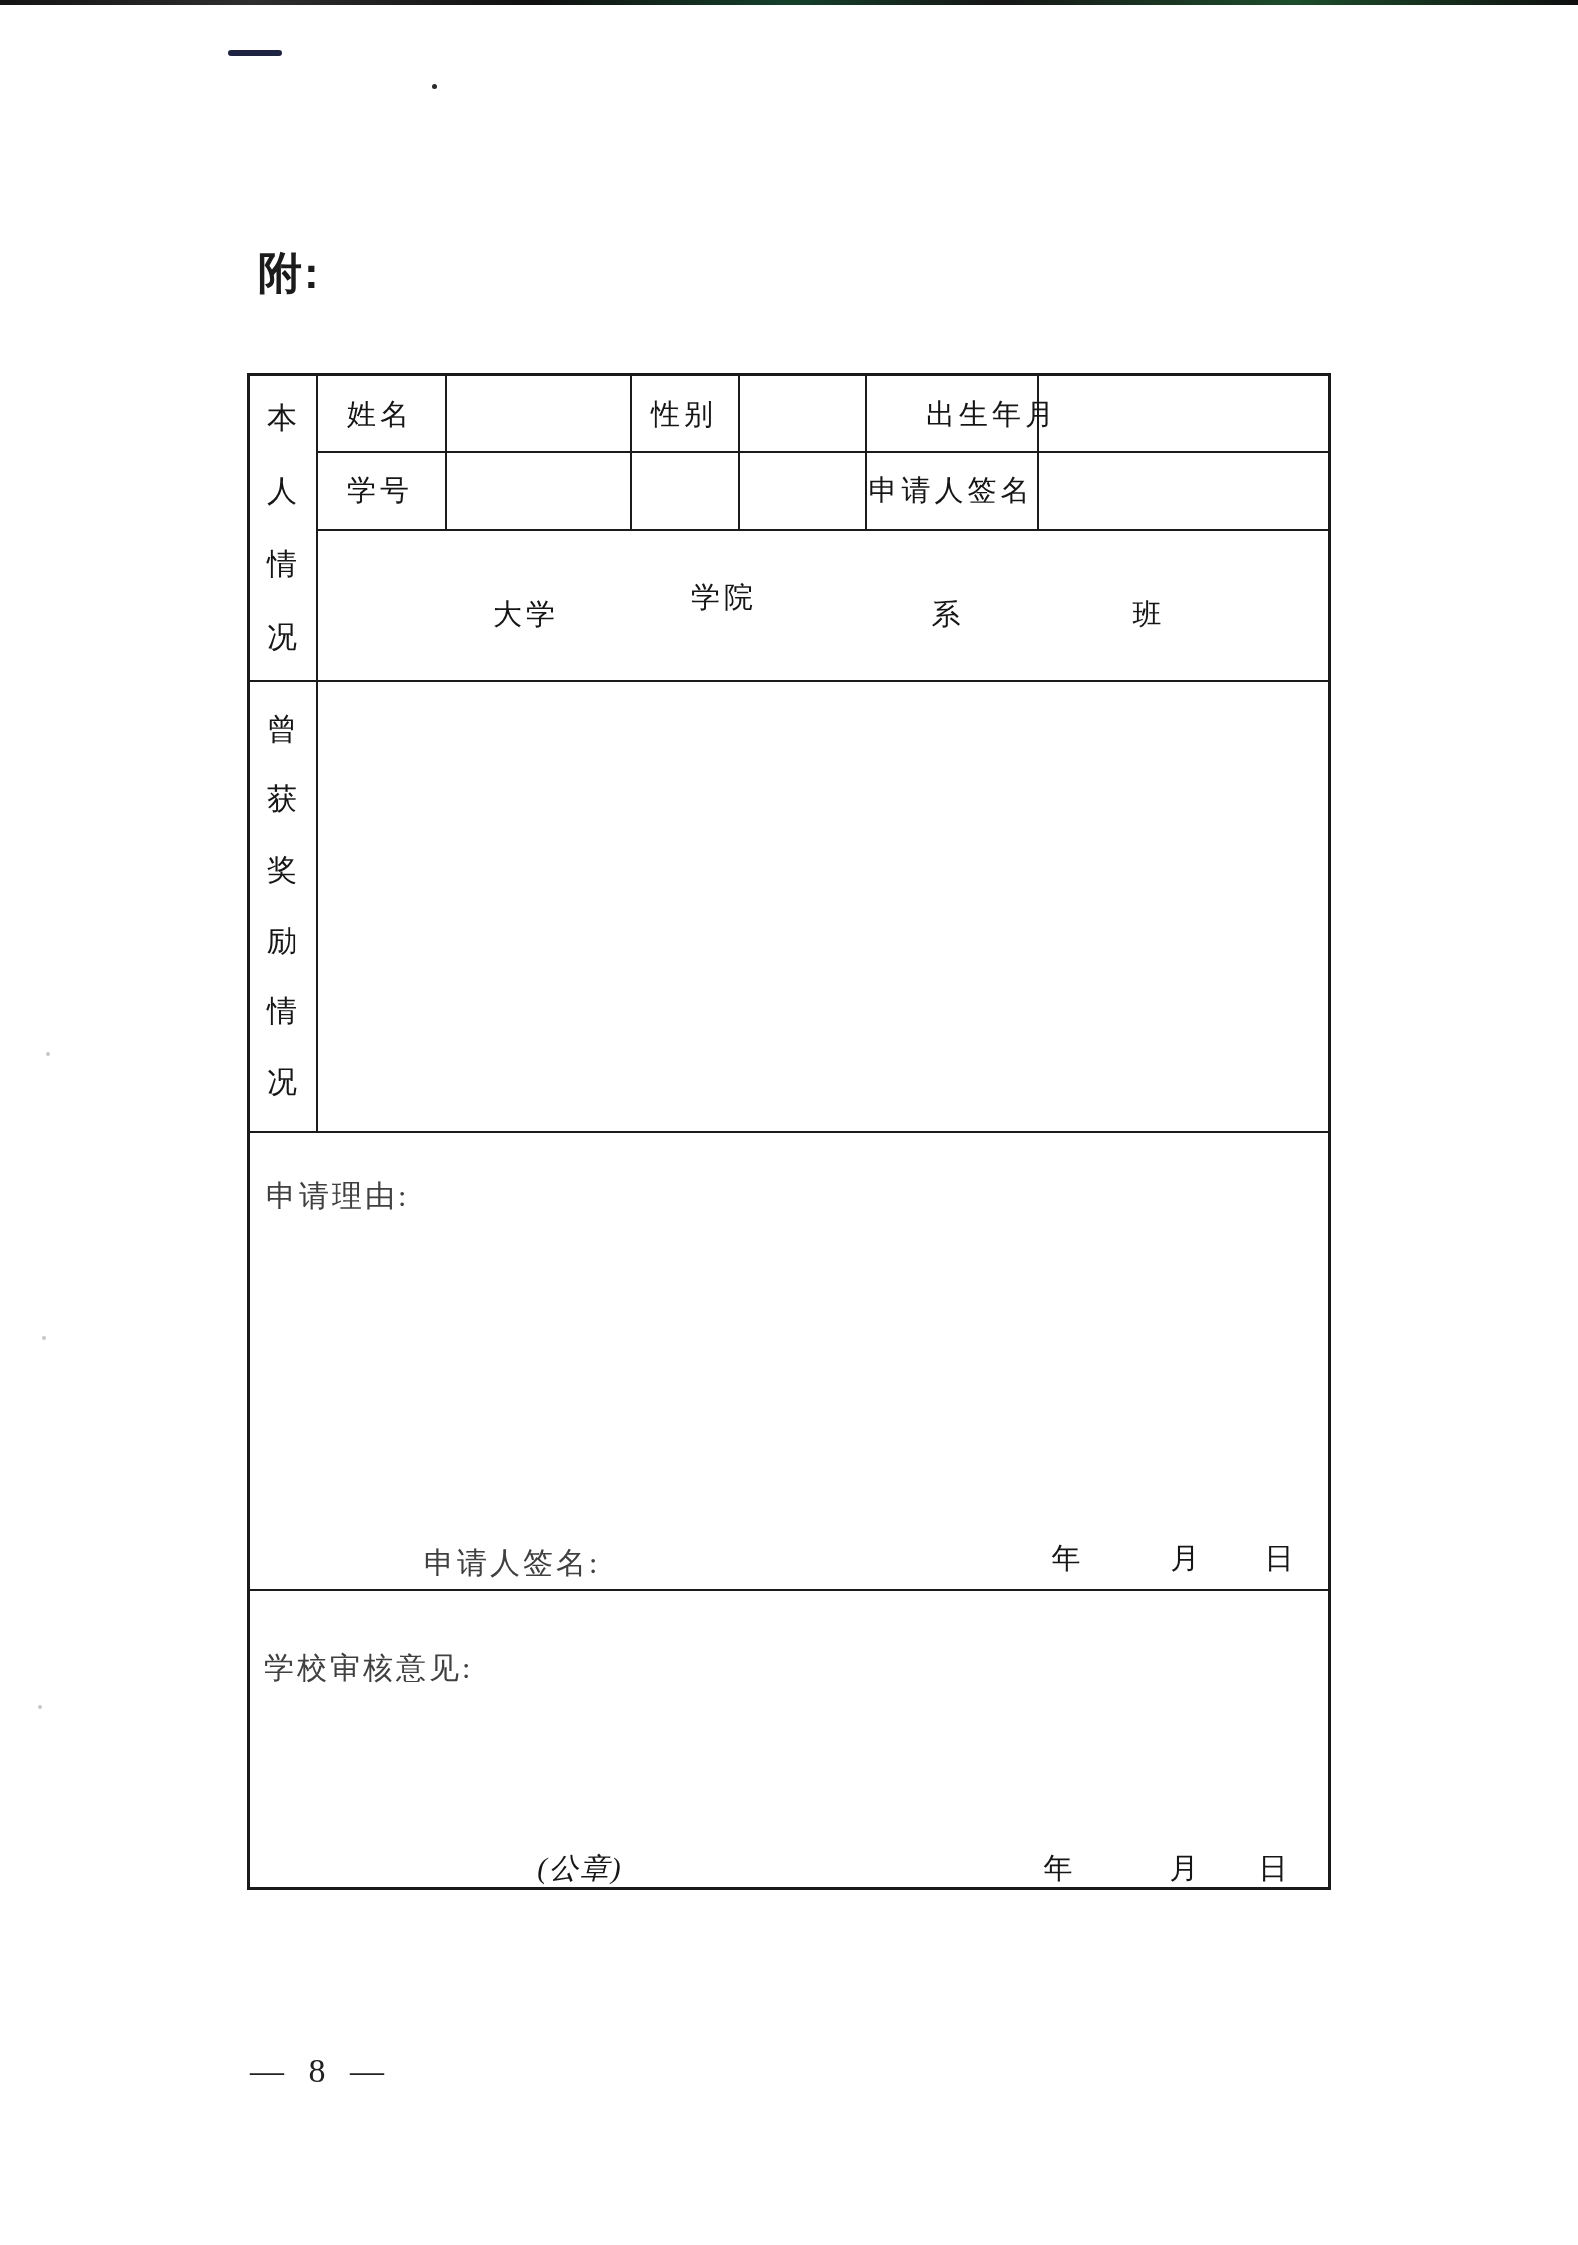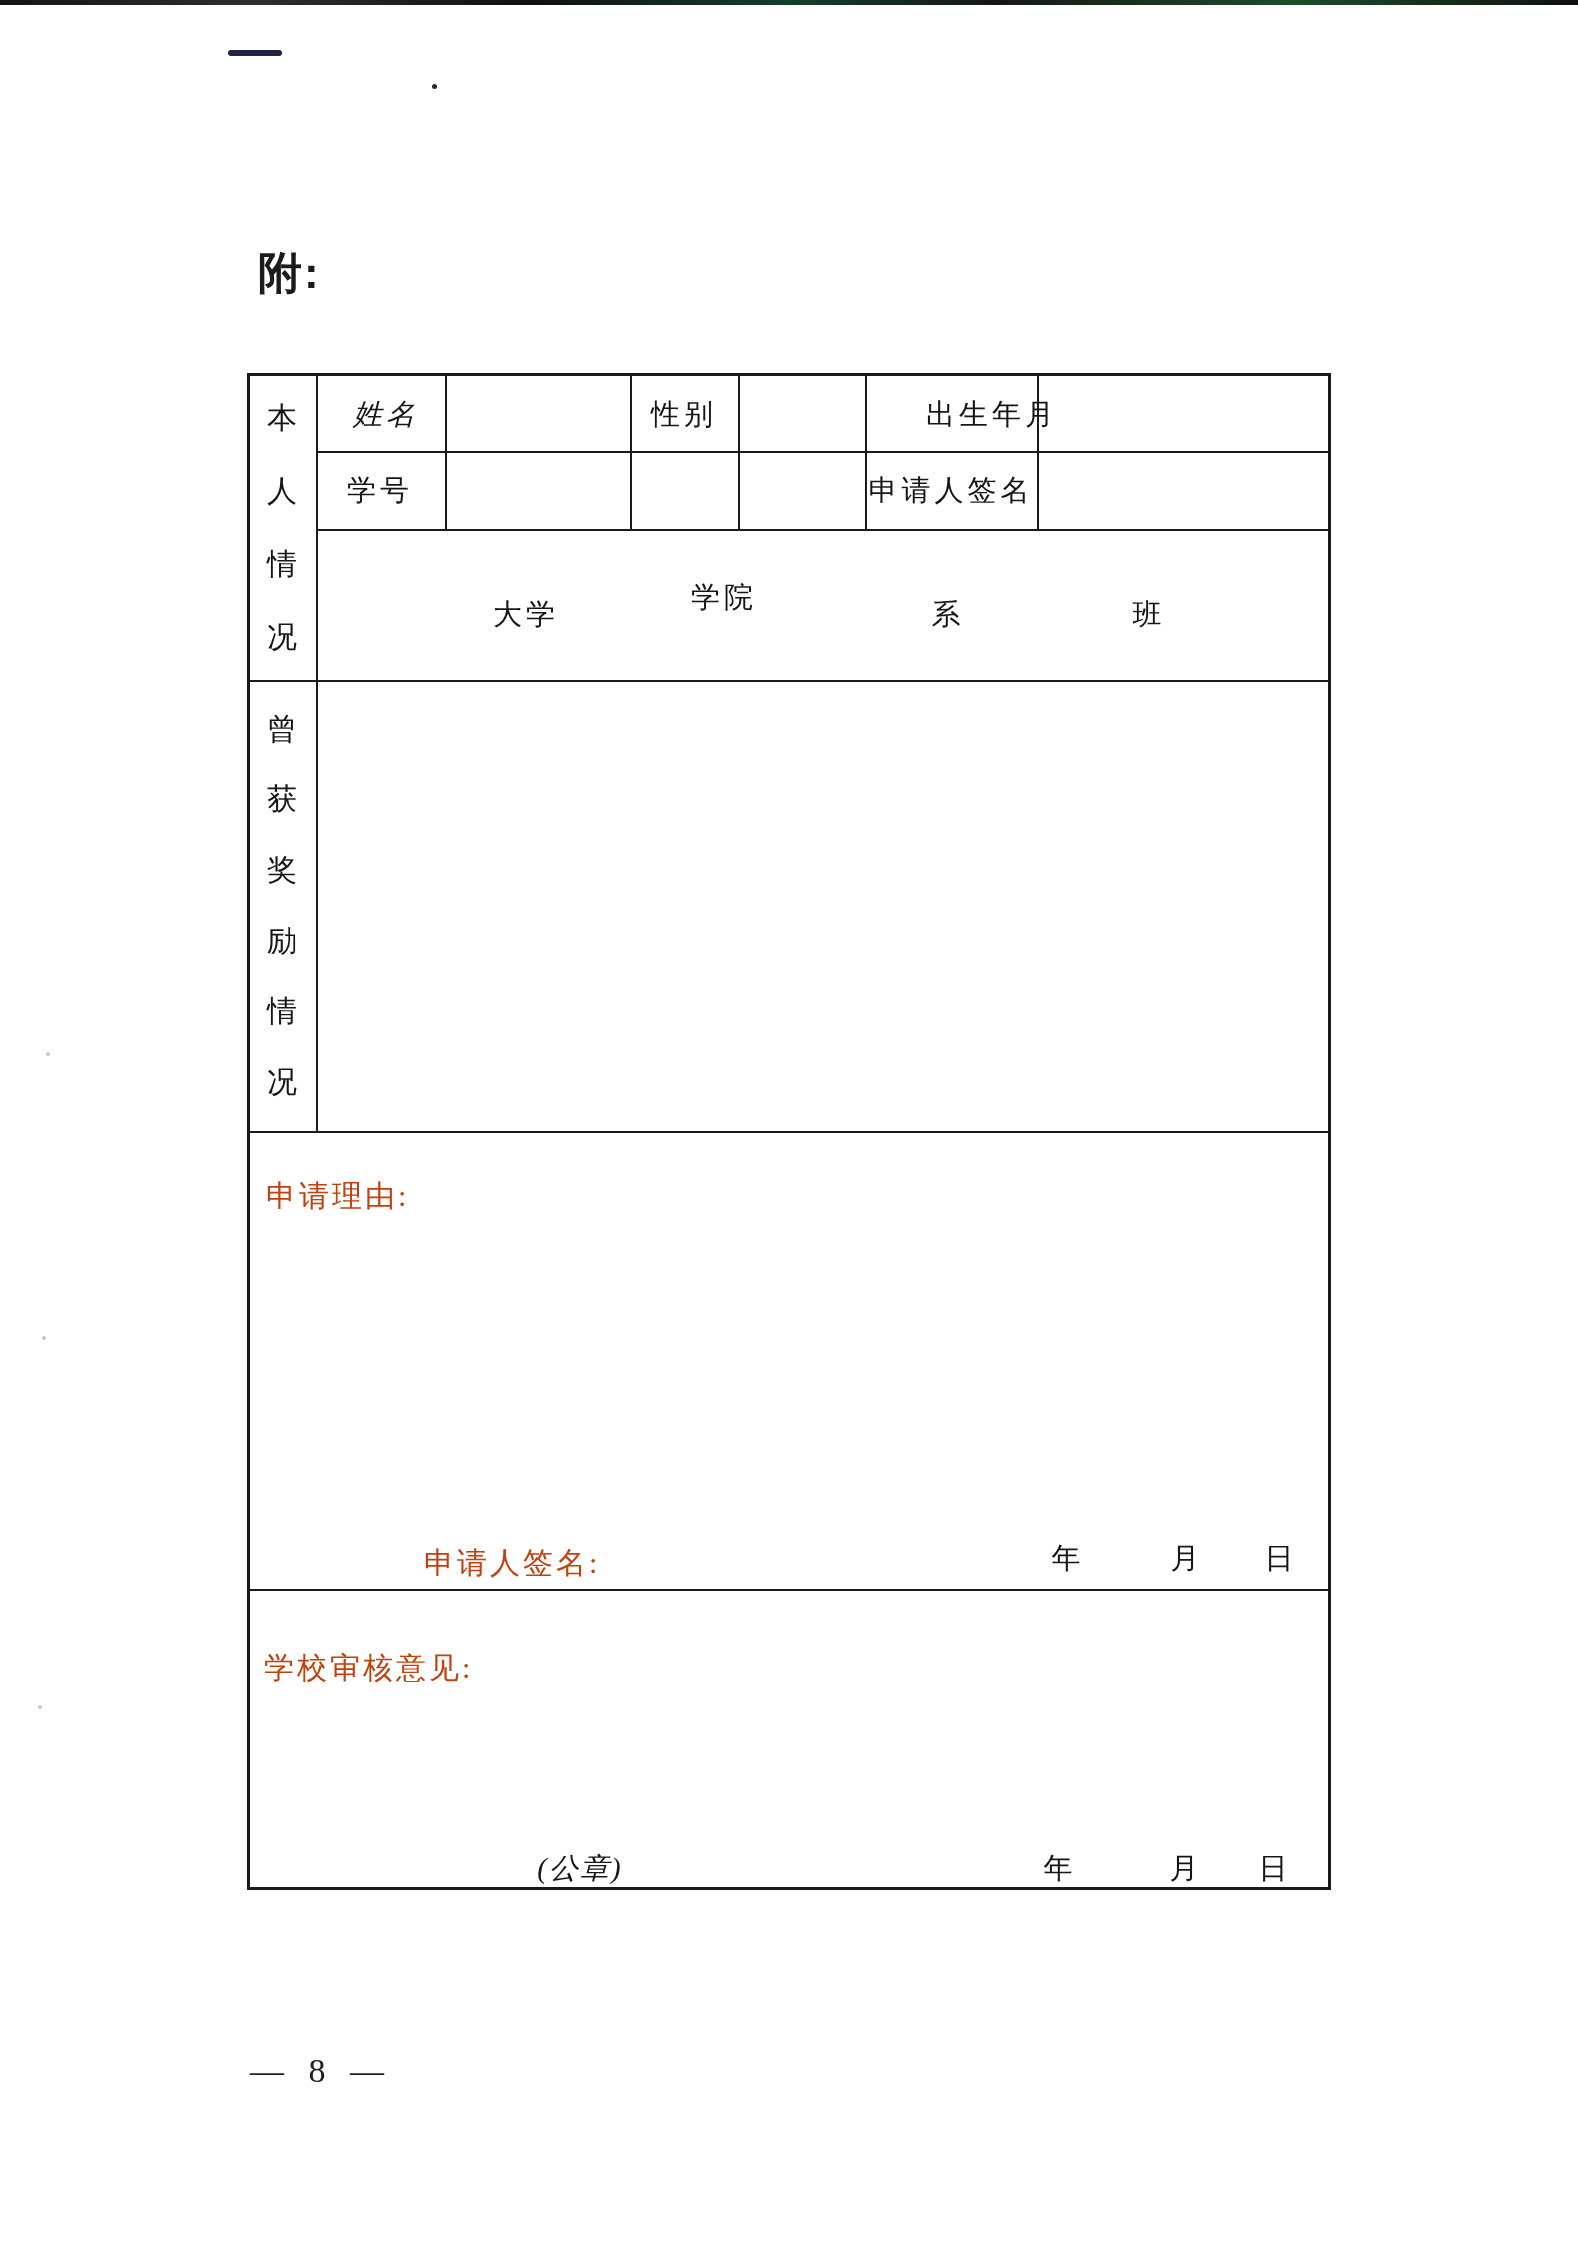--- a/index.html
+++ b/index.html
@@ -44,21 +44,21 @@
   .side-col{
     position:absolute;display:flex;flex-direction:column;
     justify-content:space-around;align-items:center;
     font-size:30px;color:#161616;
   }
   .cell-label{
     position:absolute;transform:translate(-50%,-50%);
     font-size:29px;letter-spacing:4px;white-space:nowrap;color:#161616;
   }
   .free-label{
-    position:absolute;font-size:30px;letter-spacing:3px;white-space:nowrap;color:#c2410c;
+    position:absolute;font-size:30px;letter-spacing:3px;white-space:nowrap;color:#404040;
   }
   .blank-cell{position:absolute;background:transparent;}
 
   .page-number{
     position:absolute;left:250px;top:2052px;
     font-size:34px;letter-spacing:8px;color:#222222;
     font-family:"Liberation Serif","DejaVu Serif",serif;
   }
 </style>
 </head>
@@ -89,21 +89,21 @@
     <div class="hline" style="top:755px;left:0;width:1078px;"></div>
     <div class="hline" style="top:1213px;left:0;width:1078px;"></div>
 
     <div class="side-col" style="left:0;top:6px;width:64px;height:292px;">
       <span>本</span>
       <span>人</span>
       <span>情</span>
       <span>况</span>
     </div>
 
-    <span class="cell-label" style="left:136px;top:39px;font-style:italic;">姓名</span>
+    <span class="cell-label" style="left:130px;top:39px;">姓名</span>
     <span class="cell-label" style="left:434px;top:39px;">性别</span>
     <span class="cell-label" style="left:701px;top:39px;margin-left:41px;">出生年月</span>
     <span class="cell-label" style="left:130px;top:115px;">学号</span>
     <span class="cell-label" style="left:701px;top:115px;">申请人签名</span>
 
     <div class="blank-cell" style="left:197px;top:0;width:181px;height:73px;"></div>
     <div class="blank-cell" style="left:490px;top:0;width:123px;height:73px;"></div>
     <div class="blank-cell" style="left:789px;top:0;width:287px;height:73px;"></div>
     <div class="blank-cell" style="left:197px;top:77px;width:181px;height:74px;"></div>
     <div class="blank-cell" style="left:382px;top:77px;width:104px;height:74px;"></div>

